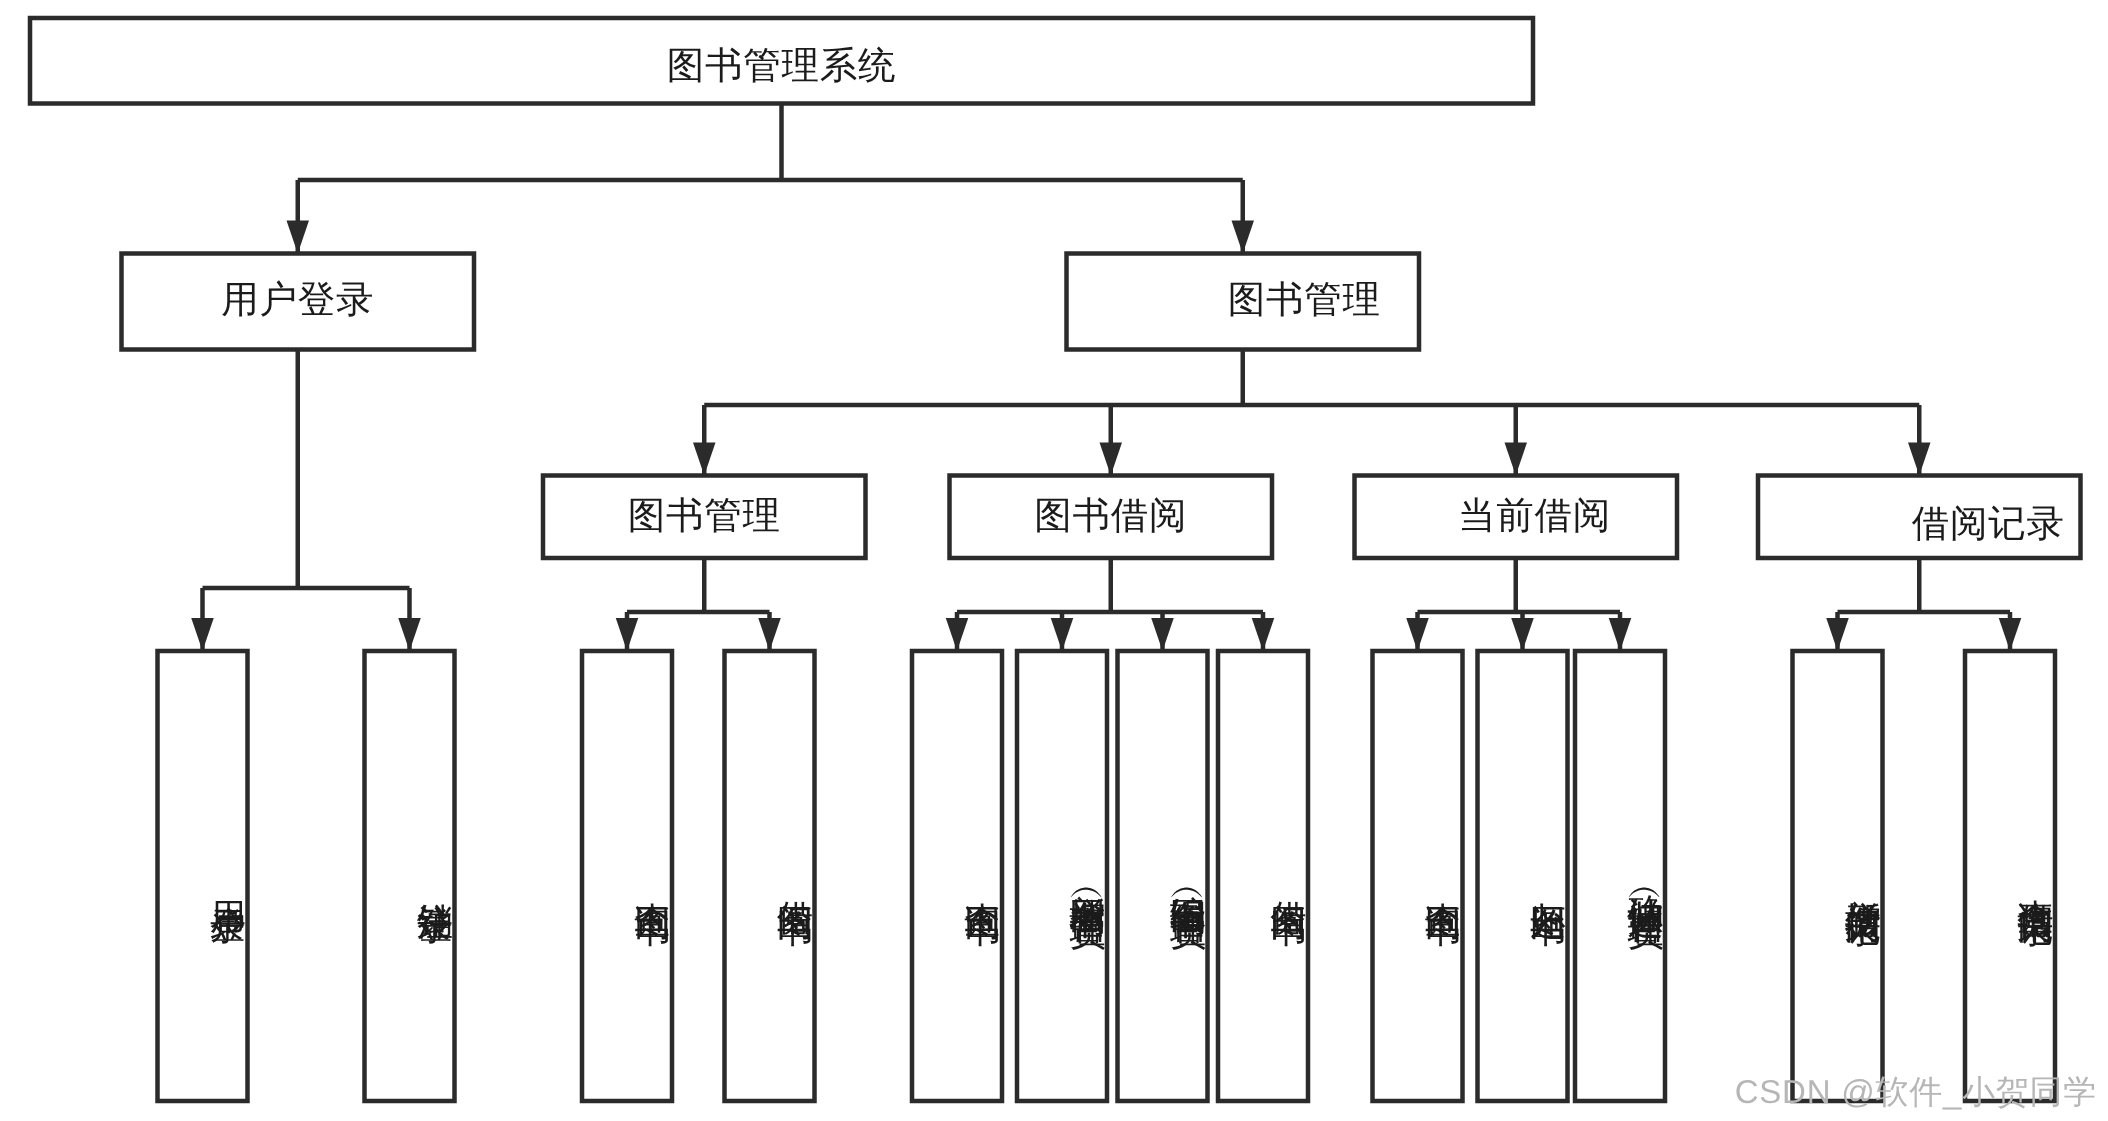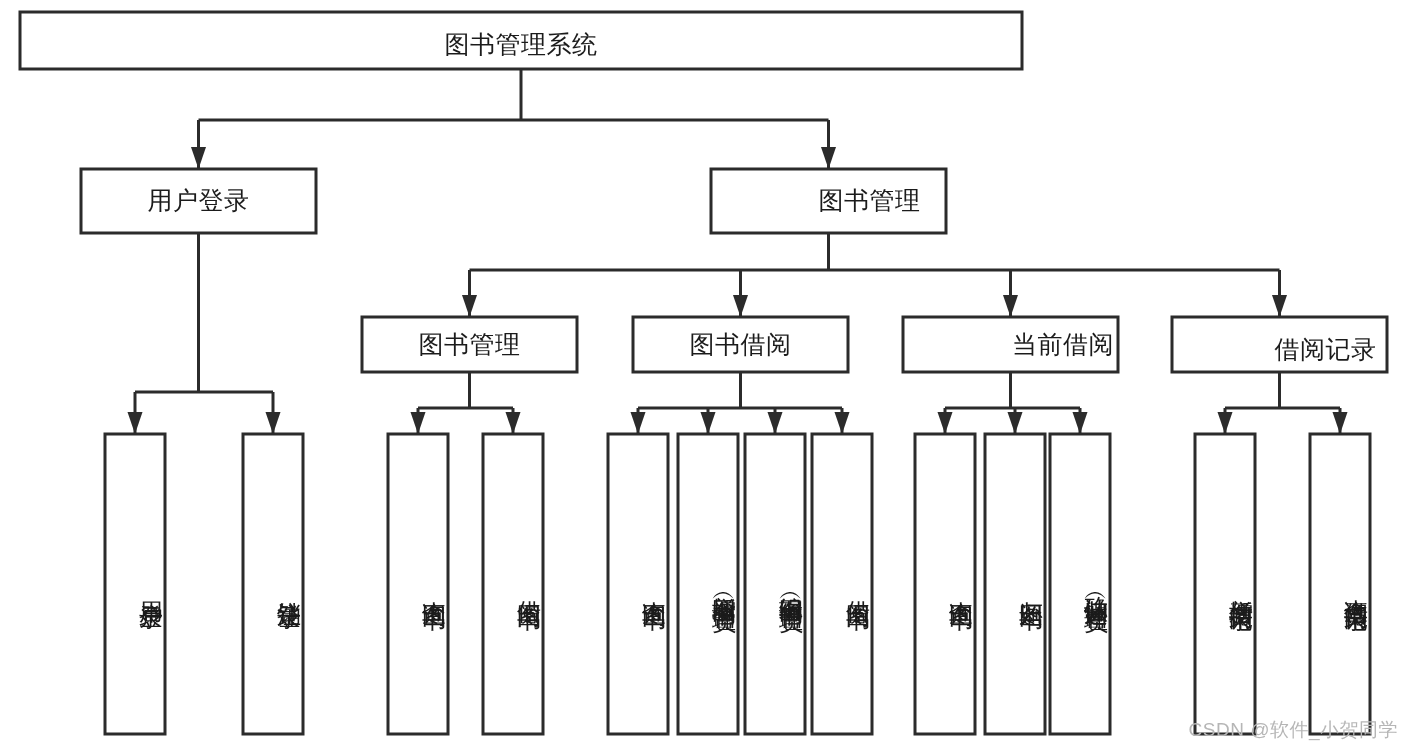--- a/index.html
+++ b/index.html
@@ -63,21 +63,21 @@
     letter-spacing: 2px;
     align-items: flex-start;
     justify-content: center;
     padding-top: 4px;
     box-sizing: border-box;
   }
   #watermark {
     position: absolute;
     right: 7px;
     bottom: 4px;
-    font-size: 19px;
+    font-size: 22px;
     color: #b6b6b6;
     letter-spacing: 0.5px;
     white-space: nowrap;
     font-family: "Liberation Sans", "DejaVu Sans", sans-serif;
   }
 </style>
 </head>
 <body>
 
 <div id="diagram-root">
@@ -160,21 +160,21 @@
         <path class="arrow-head" d="M 1332.5 412 L 1347.5 412 L 1340 434 Z"></path>
       </g>
   </svg>
 
   <div id="labels-layer">
       <div class="node-label horizontal" style="left: 20px; top: 12px; width: 1002px; height: 66px;">图书管理系统</div>
       <div class="node-label horizontal" style="left: 81px; top: 169px; width: 235px; height: 64px;">用户登录</div>
       <div class="node-label horizontal" style="left: 711px; top: 169px; width: 235px; height: 64px; margin-left: 41px;">图书管理</div>
       <div class="node-label horizontal" style="left: 362px; top: 317px; width: 215px; height: 55px;">图书管理</div>
       <div class="node-label horizontal" style="left: 633px; top: 317px; width: 215px; height: 55px;">图书借阅</div>
-      <div class="node-label horizontal" style="left: 903px; top: 317px; width: 240px; height: 55px; padding-left: 40px;">当前借阅</div>
+      <div class="node-label horizontal" style="left: 903px; top: 317px; width: 240px; height: 55px;">当前借阅</div>
       <div class="node-label horizontal" style="left: 1172px; top: 317px; width: 215px; height: 65px; padding-left: 46px;">借阅记录</div>
       <div class="node-label vertical" style="left: 105px; top: 434px; width: 60px; height: 300px;">用户登录</div>
       <div class="node-label vertical" style="left: 243px; top: 434px; width: 60px; height: 300px;">注销登录</div>
       <div class="node-label vertical" style="left: 388px; top: 434px; width: 60px; height: 300px;">查询图书</div>
       <div class="node-label vertical" style="left: 483px; top: 434px; width: 60px; height: 300px;">借阅图书</div>
       <div class="node-label vertical" style="left: 608px; top: 434px; width: 60px; height: 300px;">查询图书</div>
       <div class="node-label vertical" style="left: 678px; top: 434px; width: 60px; height: 300px;">新增图书（管理员）</div>
       <div class="node-label vertical" style="left: 745px; top: 434px; width: 60px; height: 300px;">编辑图书（管理员）</div>
       <div class="node-label vertical" style="left: 812px; top: 434px; width: 60px; height: 300px;">借阅图书</div>
       <div class="node-label vertical" style="left: 915px; top: 434px; width: 60px; height: 300px;">查询图书</div>

